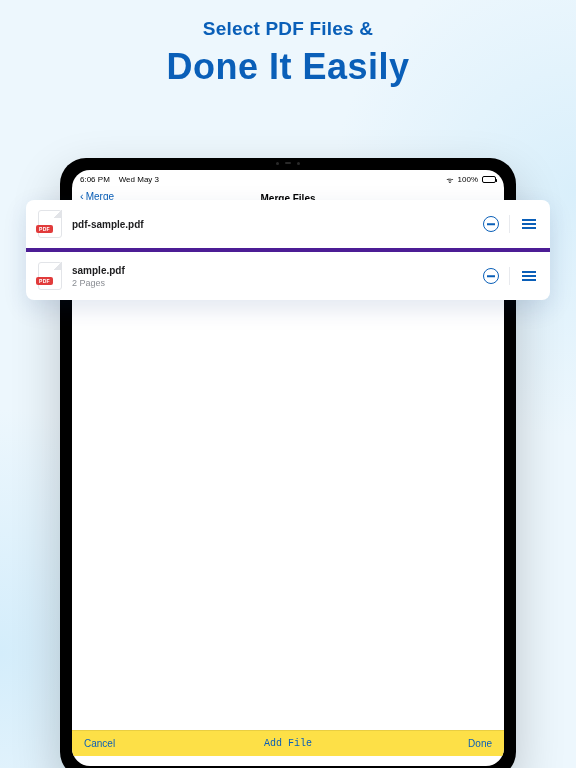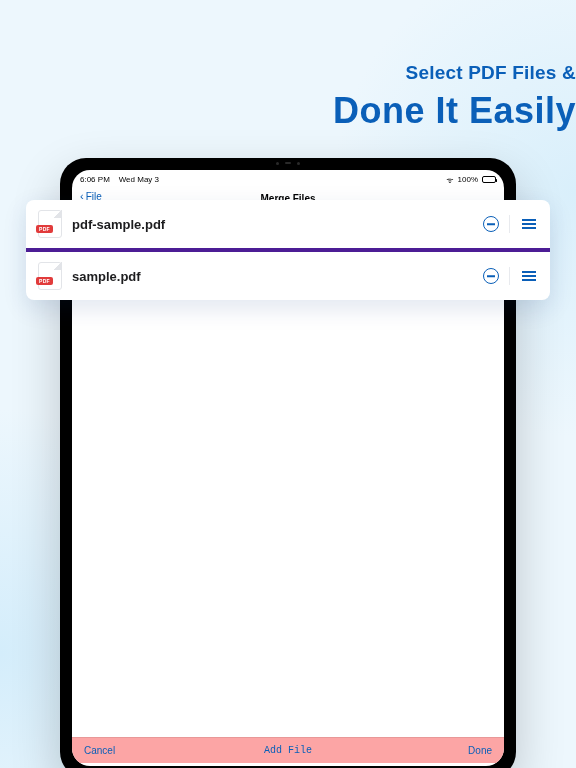--- a/index.html
+++ b/index.html
@@ -4,21 +4,21 @@
 <style>
   * { box-sizing: border-box; margin: 0; padding: 0; }
   html, body { width: 576px; height: 768px; overflow: hidden; font-family: -apple-system, Helvetica, Arial, sans-serif; }
   body {
     background:
       radial-gradient(circle at 0% 85%, #d4edfb 0%, rgba(212,237,251,0) 28%),
       radial-gradient(circle at 100% 25%, #d9effb 0%, rgba(217,239,251,0) 30%),
       #edf7fd;
     position: relative;
   }
-  .promo { text-align: right; padding-top: 26px; margin-top: 36px; }
+  .promo { text-align: center; padding-top: 18px; }
   .promo-sub { color: #0a5fb8; font-size: 19px; font-weight: 600; letter-spacing: .2px; }
   .promo-title { color: #0a5fb8; font-size: 36px; font-weight: 800; margin-top: 6px; letter-spacing: .5px; }
 
   
   .ipad {
     position: absolute;
     left: 50%;
     top: 158px;
     transform: translateX(-50%);
     width: 456px;
@@ -55,25 +55,25 @@
   .battery-fill { background:#000; width: 100%; height: 100%; }
 
   
   .navbar { display:flex; align-items:center; justify-content:center; position:relative; height:24px; border-bottom: .5px solid rgba(0,0,0,.06); }
   .nav-back { position:absolute; left:8px; top:4px; color:#0a5fb8; font-size:10px; display:flex; align-items:center; gap:2px; cursor:pointer; }
   .nav-back .chev { font-size: 11px; line-height:1; }
   .nav-title { font-size: 10px; font-weight: 700; color:#000; }
 
   
   .toolbar {
-    position:absolute; bottom:3px; left:0; right:0; height:26px;
+    position:absolute; bottom:10px; left:0; right:0; height:26px;
     display:flex; align-items:center; justify-content:space-between;
     padding: 0 12px; font-size:10px; color:#0a5fb8;
     border-top: .5px solid rgba(0,0,0,.08);
-    background:#fca5a5;
+    background:#fde047;
   }
   .tb-center { position:absolute; left:50%; transform:translateX(-50%);font-family:Liberation Mono, monospace; }
   .tb-btn { cursor:pointer; }
 
   
   .file-card {
     position: absolute;
     left: 26px; right: 26px;
     top: 200px;
     background: #fff;
@@ -87,21 +87,21 @@
     border-top: 4px solid #4c1d95;
   }
   .file-row:first-child { border-top: none; }
   .file-icon {
     width: 24px; height: 28px; border:1px solid #e2e4e8; border-radius:3px; background:#fff;
     position:relative; flex-shrink:0;
   }
   .file-icon .fold { position:absolute; top:-1px; right:-1px; width:8px; height:8px; background:linear-gradient(135deg, transparent 49%, #e2e4e8 50%); }
   .file-icon .badge { position:absolute; bottom:4px; left:-3px; background:#e13b3b; color:#fff; font-size:5px; font-weight:700; padding:1px 3px; border-radius:2px; letter-spacing:.3px; }
   .file-meta { flex:1; min-width:0; }
-  .file-name { font-size: 13px; font-weight:600; color:#1d1d1f; }
+  .file-name { font-size: 10px; font-weight:600; color:#1d1d1f; }
   .file-pages { font-size: 9px; color:#8a8d93; margin-top:2px; }
   .row-actions { display:flex; align-items:center; gap:10px; }
   .circle-minus {
     width:16px; height:16px; border:1.5px solid #0a5fb8; border-radius:50%;
     position:relative; cursor:pointer;
   }
   .circle-minus::after { content:""; position:absolute; left:3px; right:3px; top:50%; height:1.5px; background:#0a5fb8; transform:translateY(-50%); }
   .vdiv { width:1px; height:18px; background:#e8eaee; }
   .drag { display:flex; flex-direction:column; gap:2.5px; cursor:grab; padding:2px; }
   .drag span { width:14px; height:1.5px; background:#0a5fb8; display:block; }
@@ -131,21 +131,21 @@
       <div class="status-right">
         <span class="wifi">ᯤ</span>
         <span>100%</span>
         <span class="battery"><span class="battery-fill"></span></span>
       </div>
     </div>
 
     <div class="navbar">
       <div class="nav-back">
         <span class="chev">‹</span>
-        <span>File</span>
+        <span>Merge</span>
       </div>
       <div class="nav-title">Merge Files</div>
     </div>
 
     <div class="toolbar">
       <span class="tb-btn">Cancel</span>
       <span class="tb-btn tb-center">Add File</span>
       <span class="tb-btn">Done</span>
     </div>
 
@@ -173,20 +173,21 @@
     </div>
   </div>
 
   <div class="file-row">
     <div class="file-icon">
       <div class="fold"></div>
       <div class="badge">PDF</div>
     </div>
     <div class="file-meta">
       <div class="file-name">sample.pdf</div>
+      <div class="file-pages">2 Pages</div>
     </div>
     <div class="row-actions">
       <div class="circle-minus"></div>
       <div class="vdiv"></div>
       <div class="drag">
           <span></span>
           <span></span>
           <span></span>
         </div>
     </div>

